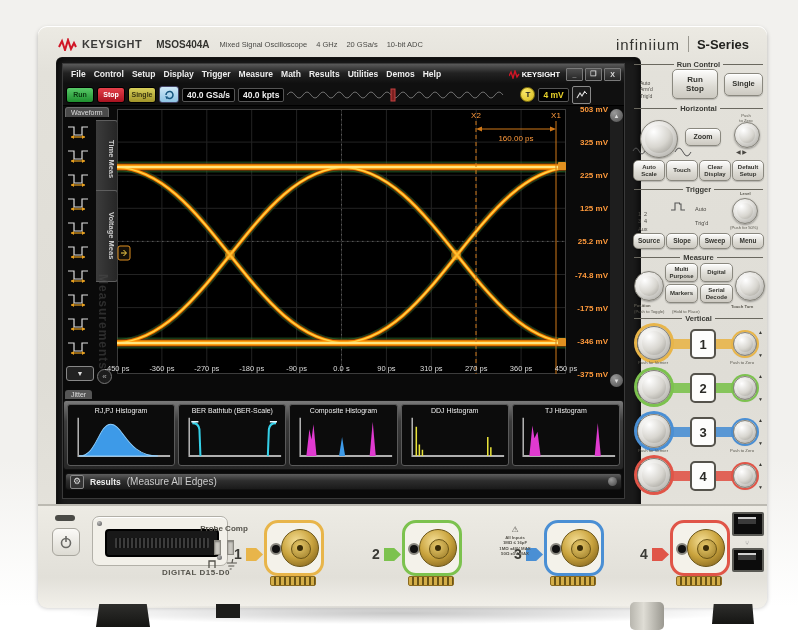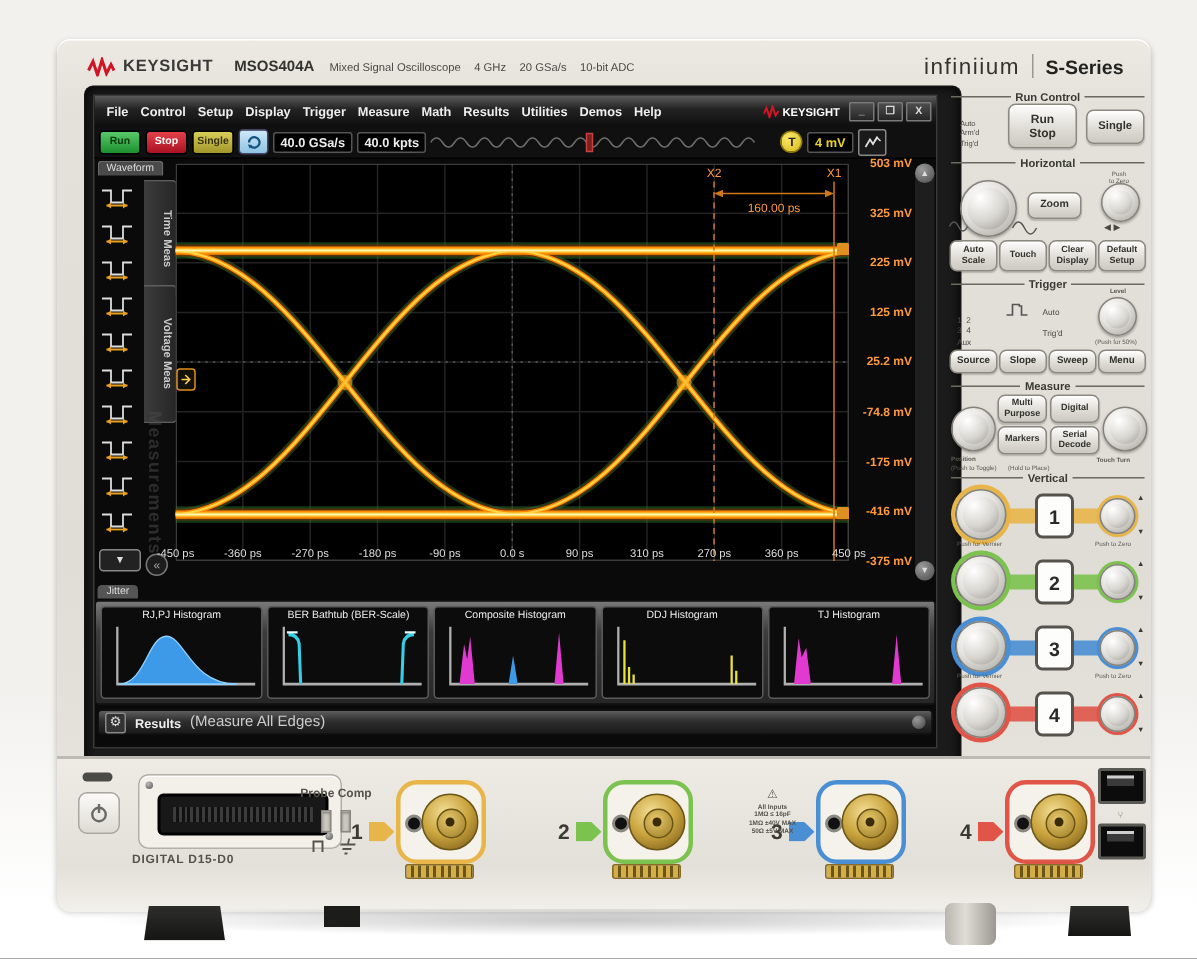--- a/index.html
+++ b/index.html
@@ -106,21 +106,21 @@
   .front{position:absolute;left:0;top:478px;width:729px;height:102px;border-top:2px solid #bcbab2;
     background:linear-gradient(180deg,#edebe4 0%,#e2e0d9 70%,#f2f0ea 100%);border-radius:0 0 9px 9px}
   .pwr{position:absolute;left:14px;top:22px;width:26px;height:26px;border-radius:6px;background:linear-gradient(180deg,#fbfaf7,#dddbd3);
     border:1px solid #a8a69e;display:flex;align-items:center;justify-content:center}
   .pslot{position:absolute;left:17px;top:9px;width:20px;height:6px;background:#4a4a46;border-radius:3px}
   .dig{position:absolute;left:54px;top:10px;width:134px;height:48px;background:#f2f0e9;border:1px solid #b2b0a8;border-radius:7px;
     box-shadow:inset 0 1px 0 #fff}
   .digin{position:absolute;left:12px;top:12px;width:110px;height:24px;background:#181818;border:2px solid #000;border-radius:4px}
   .digpins{position:absolute;left:8px;top:7px;width:94px;height:10px;background:repeating-linear-gradient(90deg,#3c3c3c 0 2px,#111 2px 4px);border-radius:1px}
   .screw{position:absolute;width:5px;height:5px;border-radius:50%;background:radial-gradient(circle at 35% 30%,#bbb,#555)}
-  .diglab{position:absolute;left:50px;top:62px;width:142px;text-align:left;font-size:8px;font-weight:bold;color:#55534c;letter-spacing:.5px}
+  .diglab{position:absolute;left:50px;top:62px;width:142px;text-align:right;font-size:8px;font-weight:bold;color:#55534c;letter-spacing:.5px}
   .pclab{position:absolute;left:146px;top:18px;width:80px;text-align:center;font-size:8px;font-weight:bold;color:#55534c}
   .pcslot{position:absolute;top:34px;width:5px;height:13px;background:#cac8c1;border:1px solid #8a8880;box-shadow:inset 0 1px 2px rgba(0,0,0,.4)}
   .fch{position:absolute;top:14px;width:96px;height:76px}
   .fnum{position:absolute;left:0;top:26px;font-size:14px;font-weight:bold;color:#3a3a35}
   .ftab{position:absolute;left:12px;top:28px;width:17px;height:13px;background:var(--ch);
     clip-path:polygon(0 0,60% 0,100% 50%,60% 100%,0 100%)}
   .fbnc{position:absolute;left:30px;top:0px;width:54px;height:50px;border:3px solid var(--ch);border-radius:14px;background:#f4f2ea}
   .fsense{position:absolute;left:3px;top:20px;width:8px;height:8px;border-radius:50%;background:#111;border:2px solid #8a8880}
   .fgold{position:absolute;left:14px;top:6px;width:36px;height:36px;border-radius:50%;
     background:radial-gradient(circle at 40% 32%,#f4de96,#caa43e 48%,#8a6a20 85%);border:1px solid #6a5416}
@@ -376,21 +376,21 @@
           </g>
         </svg>
 
         <span class="ylab" style="--i: 0;">503 mV</span>
           <span class="ylab" style="--i: 1;">325 mV</span>
           <span class="ylab" style="--i: 2;">225 mV</span>
           <span class="ylab" style="--i: 3;">125 mV</span>
           <span class="ylab" style="--i: 4;">25.2 mV</span>
           <span class="ylab" style="--i: 5;">-74.8 mV</span>
           <span class="ylab" style="--i: 6;">-175 mV</span>
-          <span class="ylab" style="--i: 7;">-416 mV</span>
+          <span class="ylab" style="--i: 7;">-346 mV</span>
           <span class="ylab" style="--i: 8;">-375 mV</span>
         <span class="xlab" style="--i: 0;">-450 ps</span>
           <span class="xlab" style="--i: 1;">-360 ps</span>
           <span class="xlab" style="--i: 2;">-270 ps</span>
           <span class="xlab" style="--i: 3;">-180 ps</span>
           <span class="xlab" style="--i: 4;">-90 ps</span>
           <span class="xlab" style="--i: 5;">0.0 s</span>
           <span class="xlab" style="--i: 6;">90 ps</span>
           <span class="xlab" style="--i: 7;">310 ps</span>
           <span class="xlab" style="--i: 8;">270 ps</span>

